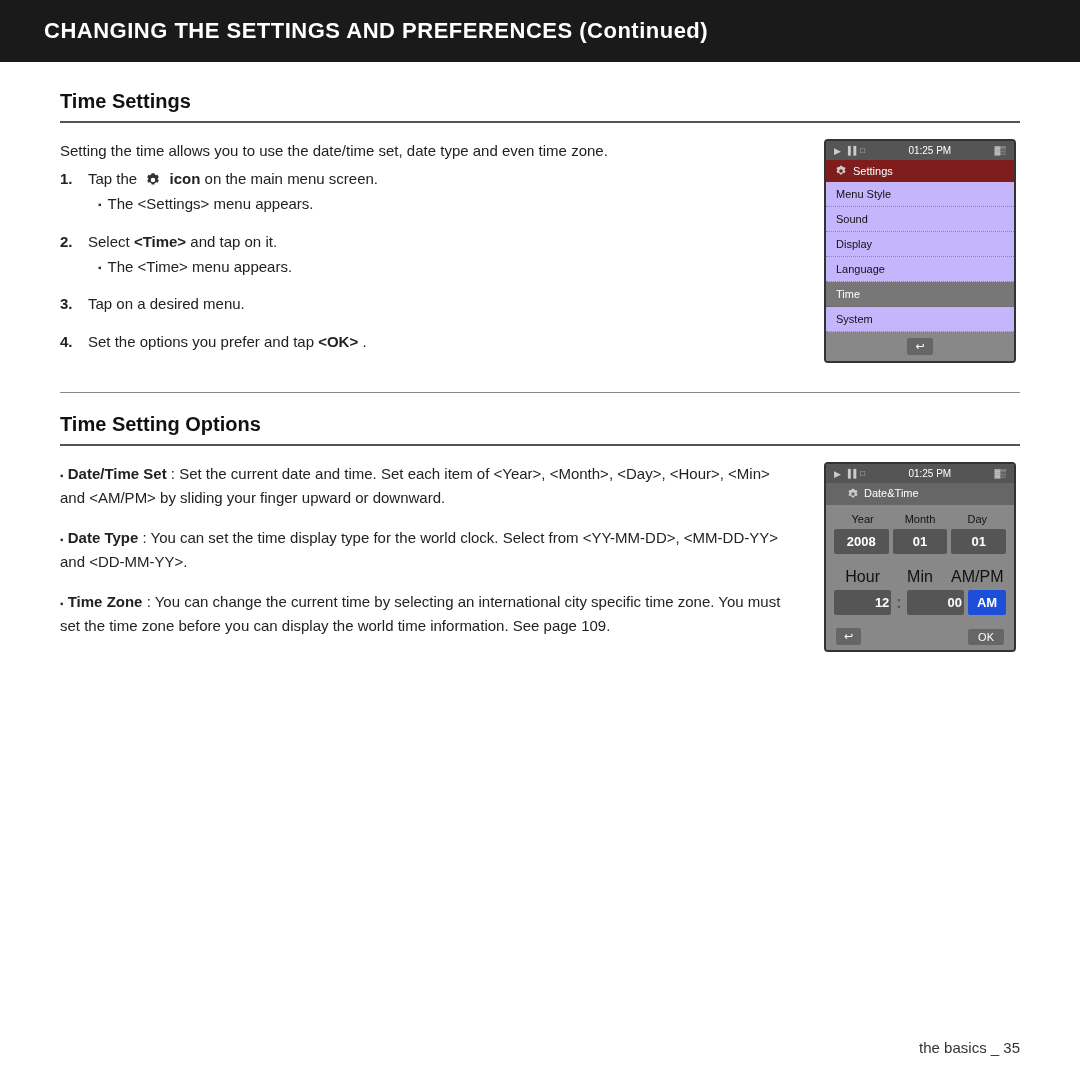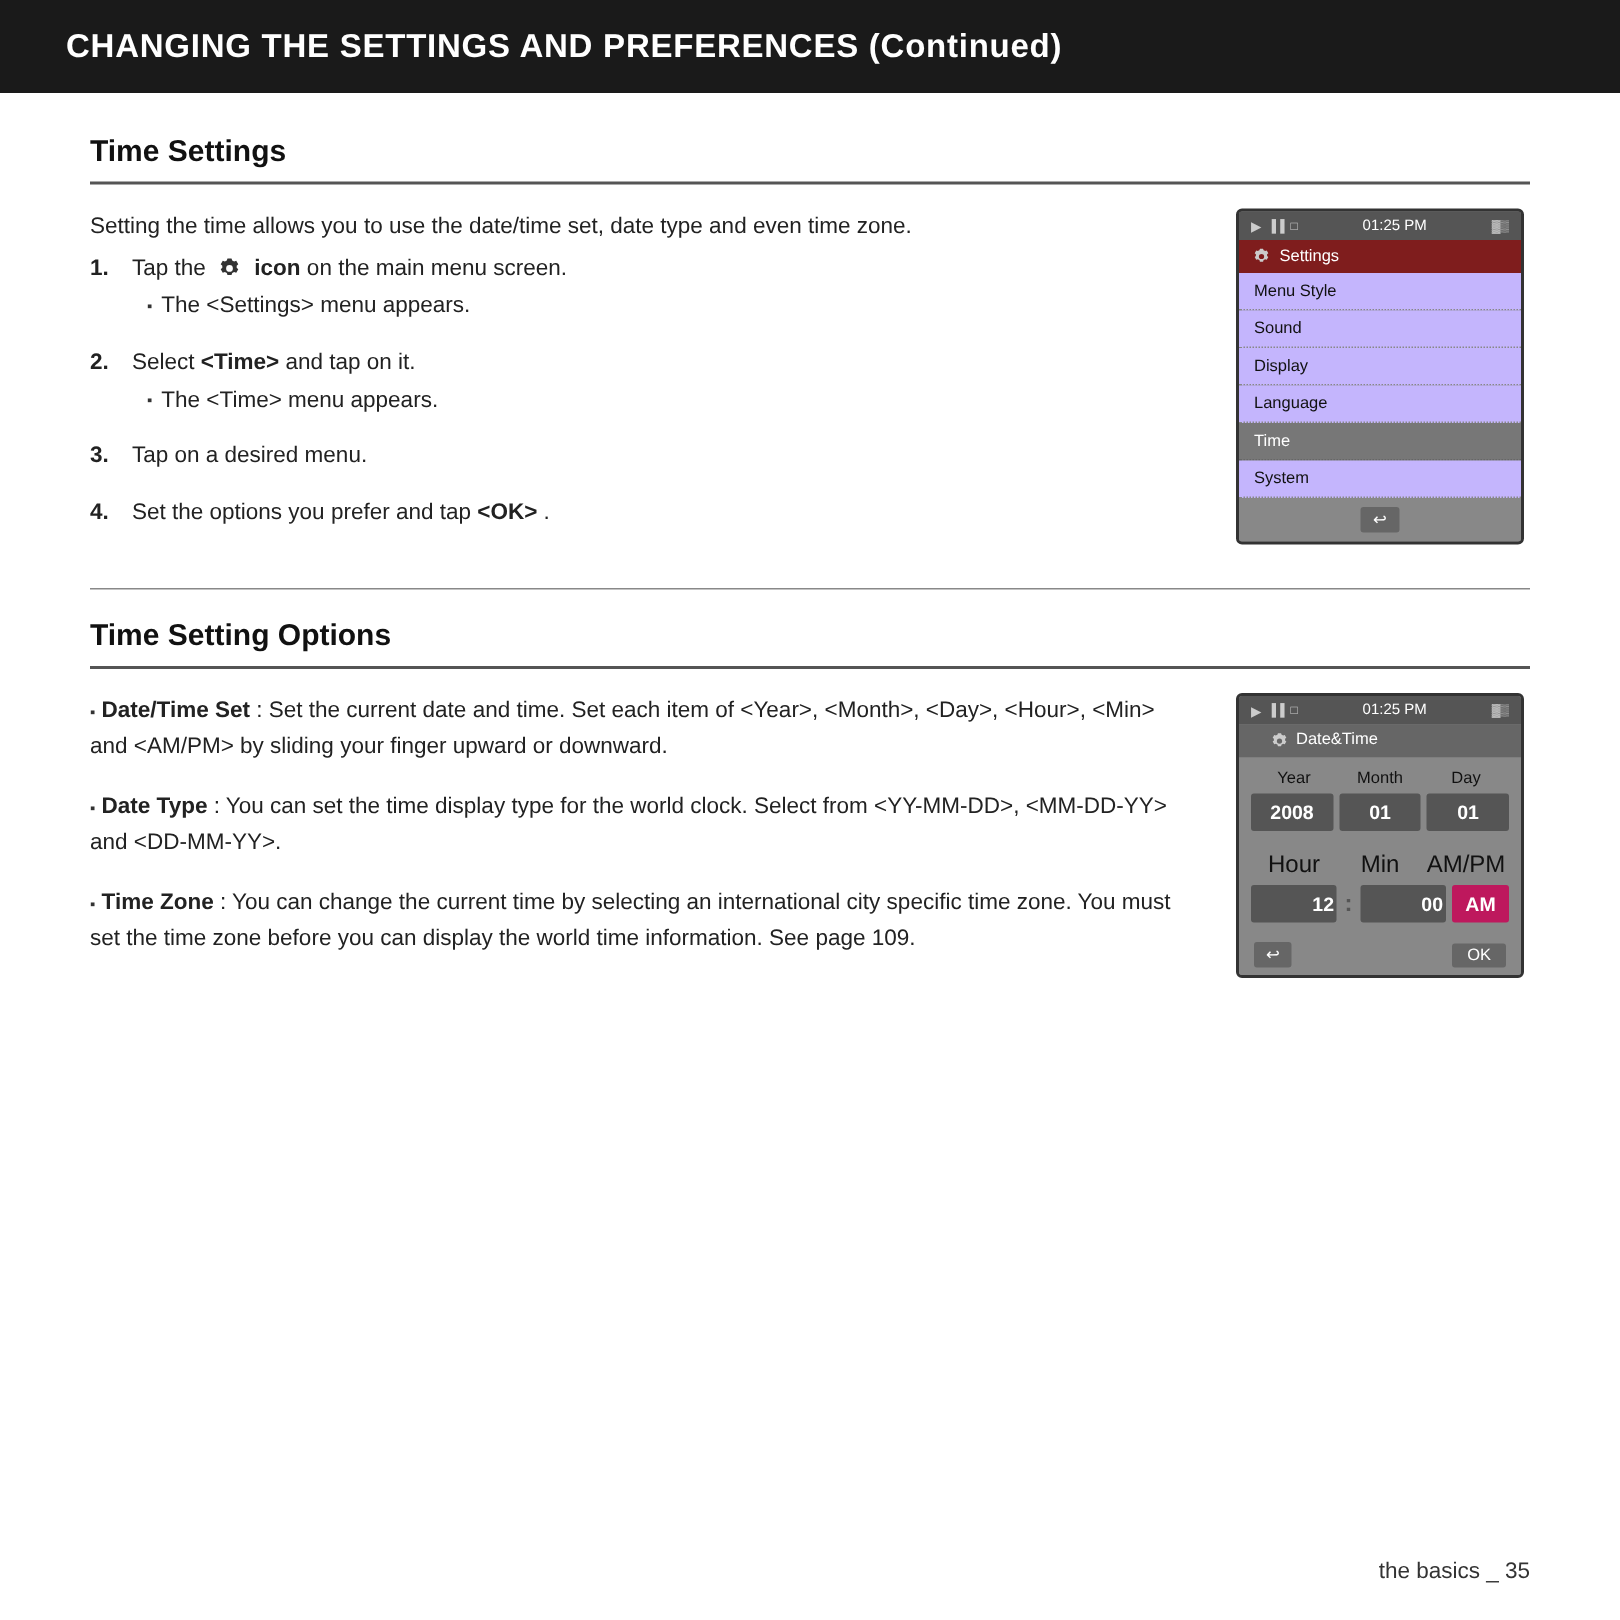--- a/index.html
+++ b/index.html
@@ -300,21 +300,21 @@
 
     .dt-colon {
       color: #555;
       font-size: 16px;
       font-weight: bold;
       padding: 0 1px;
     }
 
     .dt-am-box {
       flex: 0 0 38px;
-      background: #be185d;
+      background: #1d4ed8;
       color: #fff;
       text-align: center;
       padding: 5px 2px;
       font-size: 13px;
       font-weight: bold;
       border-radius: 2px;
     }
 
     .dt-bottom {
       background: #888;

